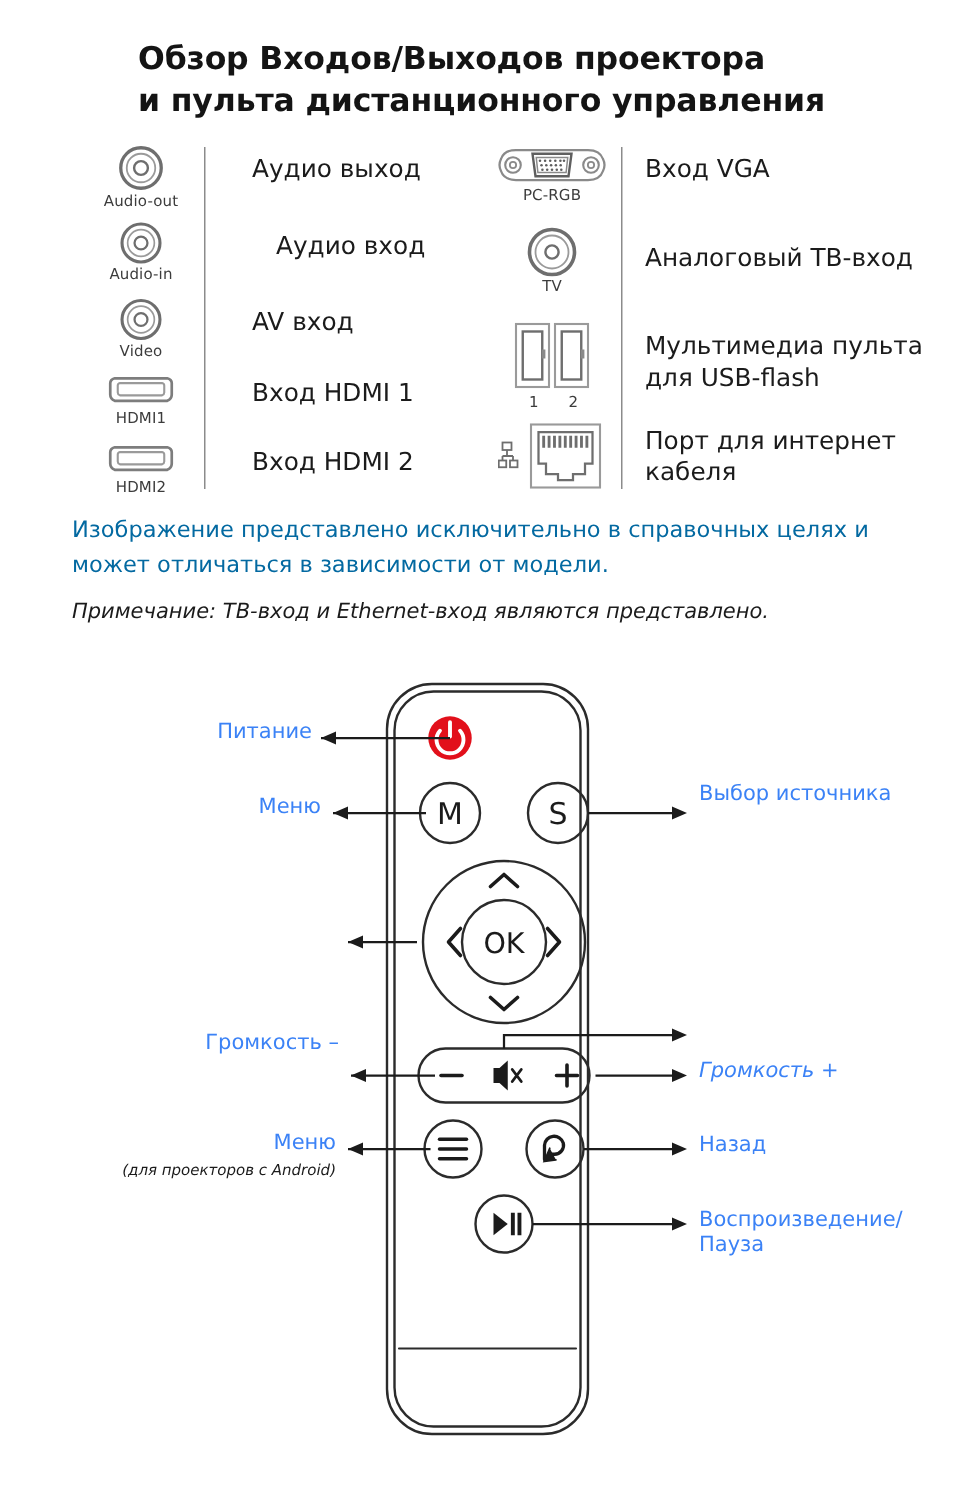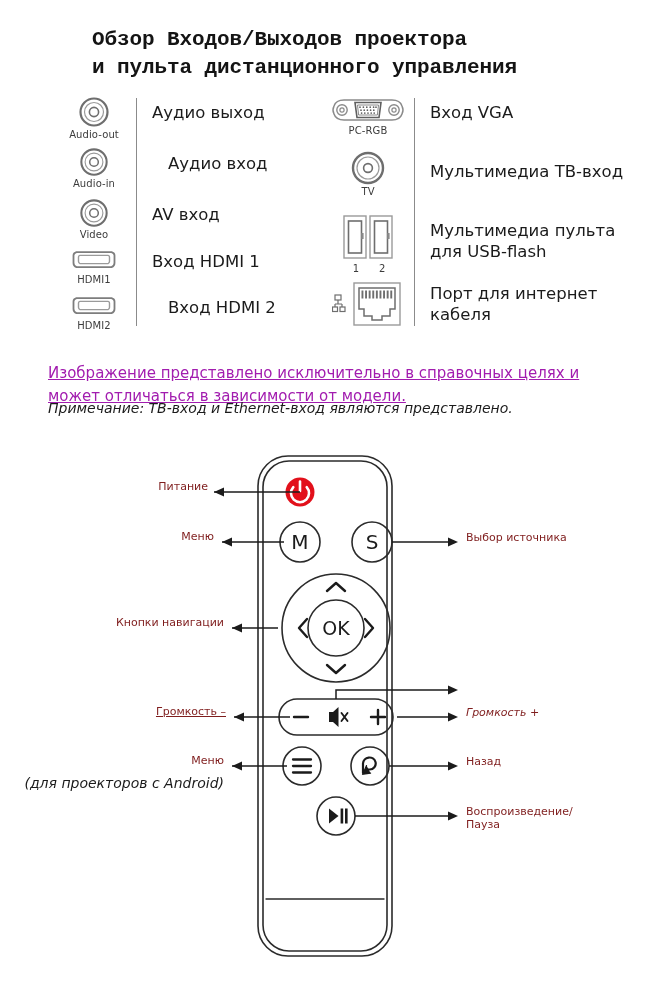--- a/index.html
+++ b/index.html
@@ -10,60 +10,60 @@
     -webkit-font-smoothing:antialiased;
   }
   .page{position:absolute;inset:0;}
 
   
   #title{
     position:absolute;left:92px;top:26px;width:520px;
     font-size:21px;font-weight:bold;line-height:1.32;color:#141414;
     letter-spacing:-0.1px;
   }
-  #title .l{display:block;font-family:Liberation Mono, monospace;}
+  #title .l{display:block;}
 
   
   #ports{position:absolute;left:0;top:96px;width:648px;height:240px;}
   .col{position:absolute;top:0;height:240px;}
   .col.left{left:52px;width:290px;}
   .col.right{left:322px;width:310px;}
   .vline{position:absolute;top:2px;width:1px;height:228px;background:#8b8b8b;}
   .col.left .vline{left:84px;}
   .col.right .vline{left:92px;}
 
   .prow{position:absolute;left:0;width:100%;}
   .picon{position:absolute;left:0;top:0;width:84px;text-align:center;}
   .plabel{position:absolute;font-size:16.5px;color:#1b1b1b;line-height:1.28;}
-  .col.left .plabel{left:100px;text-align:right;}
+  .col.left .plabel{left:116px;text-align:right;}
   .col.right .plabel{left:108px;}
   .pcap{font-size:10px;color:#3c3c3c;margin-top:1px;letter-spacing:0.1px;
         font-family:"DejaVu Sans","Liberation Sans",sans-serif;}
   .ic{display:block;margin:0 auto;}
 
   
   #disclaimer{
-    position:absolute;left:48px;top:362px;width:570px;
-    font-size:15px;line-height:1.5;color:#a21caf;text-decoration:underline;
+    position:absolute;left:48px;top:342px;width:570px;
+    font-size:15px;line-height:1.5;color:#0369a1;
   }
   #note{
     position:absolute;left:48px;top:400px;width:570px;
     font-size:14px;font-style:italic;color:#1b1b1b;
   }
 
   
   #remote{position:absolute;left:0;top:444px;width:648px;height:556px;}
   #remote svg{display:block;}
   .anno{
-    position:absolute;font-size:11px;color:#7f1d1d;line-height:1.22;
+    position:absolute;font-size:14px;color:#3b82f6;line-height:1.22;
     white-space:pre-line;
   }
   .anno.r{text-align:left;}
   .anno.l{text-align:right;}
-  .anno.sub{font-size:14px;font-style:italic;color:#1b1b1b;}
+  .anno.sub{font-size:10px;font-style:italic;color:#1b1b1b;}
 </style>
 </head>
 <body>
 
 <div class="page">
 
   <div id="title">
     <span class="l">Обзор Входов/Выходов проектора</span>
     <span class="l">и пульта дистанционного управления</span>
   </div>
@@ -121,21 +121,21 @@
       </div>
 
       <div class="prow" style="top:199px;">
         <div class="picon">
           <svg class="ic" width="50" height="24" viewBox="0 0 50 24">
             <path d="M4.5 6.5 Q4.5 4 7.5 3.2 L42.5 3.2 Q45.5 4 45.5 6.5 L45.5 14 Q45.5 17 42.5 18.2 L7.5 18.2 Q4.5 17 4.5 14 Z" fill="none" stroke="#7d7d7d" stroke-width="1.8"></path>
             <path d="M9.5 8 Q9.5 6.8 11 6.4 L39 6.4 Q40.5 6.8 40.5 8 L40.5 12.6 Q40.5 14 39 14.6 L11 14.6 Q9.5 14 9.5 12.6 Z" fill="none" stroke="#9a9a9a" stroke-width="1.4"></path>
           </svg>
           <div class="pcap">HDMI2</div>
         </div>
-        <div class="plabel" style="top:2px;margin-left:16px;">Вход HDMI 2</div>
+        <div class="plabel" style="top:2px;">Вход HDMI 2</div>
       </div>
     </div>
 
     <div class="col right">
       <div class="vline"></div>
 
       <div class="prow" style="top:0px;">
         <div class="picon" style="width:92px;">
           <svg class="ic" width="76" height="28" viewBox="0 0 76 28">
             <path d="M14 4 Q6 4 4 10 Q2 14 4 18 Q6 24 14 24 L62 24 Q70 24 72 18 Q74 14 72 10 Q70 4 62 4 Z" fill="none" stroke="#8a8a8a" stroke-width="1.5"></path>
@@ -171,21 +171,21 @@
 
       <div class="prow" style="top:55px;">
         <div class="picon" style="width:92px;">
           <svg class="ic" width="34" height="34" viewBox="0 0 34 34">
             <circle cx="17" cy="17" r="15" fill="none" stroke="#6e6e6e" stroke-width="2.4"></circle>
             <circle cx="17" cy="17" r="11" fill="none" stroke="#9a9a9a" stroke-width="1.2"></circle>
             <circle cx="17" cy="17" r="4.4" fill="none" stroke="#6e6e6e" stroke-width="1.6"></circle>
           </svg>
           <div class="pcap">TV</div>
         </div>
-        <div class="plabel" style="top:10px;">Мультимедиа ТВ-вход</div>
+        <div class="plabel" style="top:10px;">Аналоговый ТВ-вход</div>
       </div>
 
       <div class="prow" style="top:118px;">
         <div class="picon" style="width:92px;">
           <svg class="ic" width="60" height="48" viewBox="0 0 60 48">
             <rect x="6" y="2" width="22" height="42" fill="none" stroke="#9a9a9a" stroke-width="1.4"></rect>
             <rect x="10.5" y="7" width="13" height="32" fill="none" stroke="#6e6e6e" stroke-width="1.6"></rect>
             <rect x="23.2" y="19" width="2.4" height="6" fill="#8a8a8a"></rect>
             <rect x="32" y="2" width="22" height="42" fill="none" stroke="#9a9a9a" stroke-width="1.4"></rect>
             <rect x="36.5" y="7" width="13" height="32" fill="none" stroke="#6e6e6e" stroke-width="1.6"></rect>
@@ -338,28 +338,27 @@
         <path d="M458 273 L448 268.6 L448 277.4 Z"></path>
         <path d="M458 322 L448 317.6 L448 326.4 Z"></path>
         <path d="M458 372 L448 367.6 L448 376.4 Z"></path>
       </g>
     </svg>
 
     <div class="anno l" style="left:20px;top:36px;width:188px;">Питание</div>
 
     <div class="anno l" style="left:20px;top:86px;width:194px;">Меню</div>
 
-    <div class="anno l" style="left:10px;top:172px;width:214px;">Кнопки навигации</div>
-
-    <div class="anno l" style="left:16px;top:261px;width:210px;text-decoration:underline;">Громкость –</div>
+
+    <div class="anno l" style="left:16px;top:243px;width:210px;">Громкость –</div>
 
     <div class="anno l" style="left:16px;top:310px;width:208px;">Меню</div>
     <div class="anno l sub" style="left:6px;top:331px;width:218px;">(для проекторов с Android)</div>
 
-    <div class="anno r" style="left:466px;top:87px;width:180px;">Выбор источника</div>
+    <div class="anno r" style="left:466px;top:77px;width:180px;">Выбор источника</div>
 
 
     <div class="anno r" style="left:466px;top:262px;width:180px;font-style:italic;">Громкость +</div>
 
     <div class="anno r" style="left:466px;top:311px;width:180px;">Назад</div>
 
     <div class="anno r" style="left:466px;top:361px;width:180px;">Воспроизведение/
 Пауза</div>
   </div>
 

